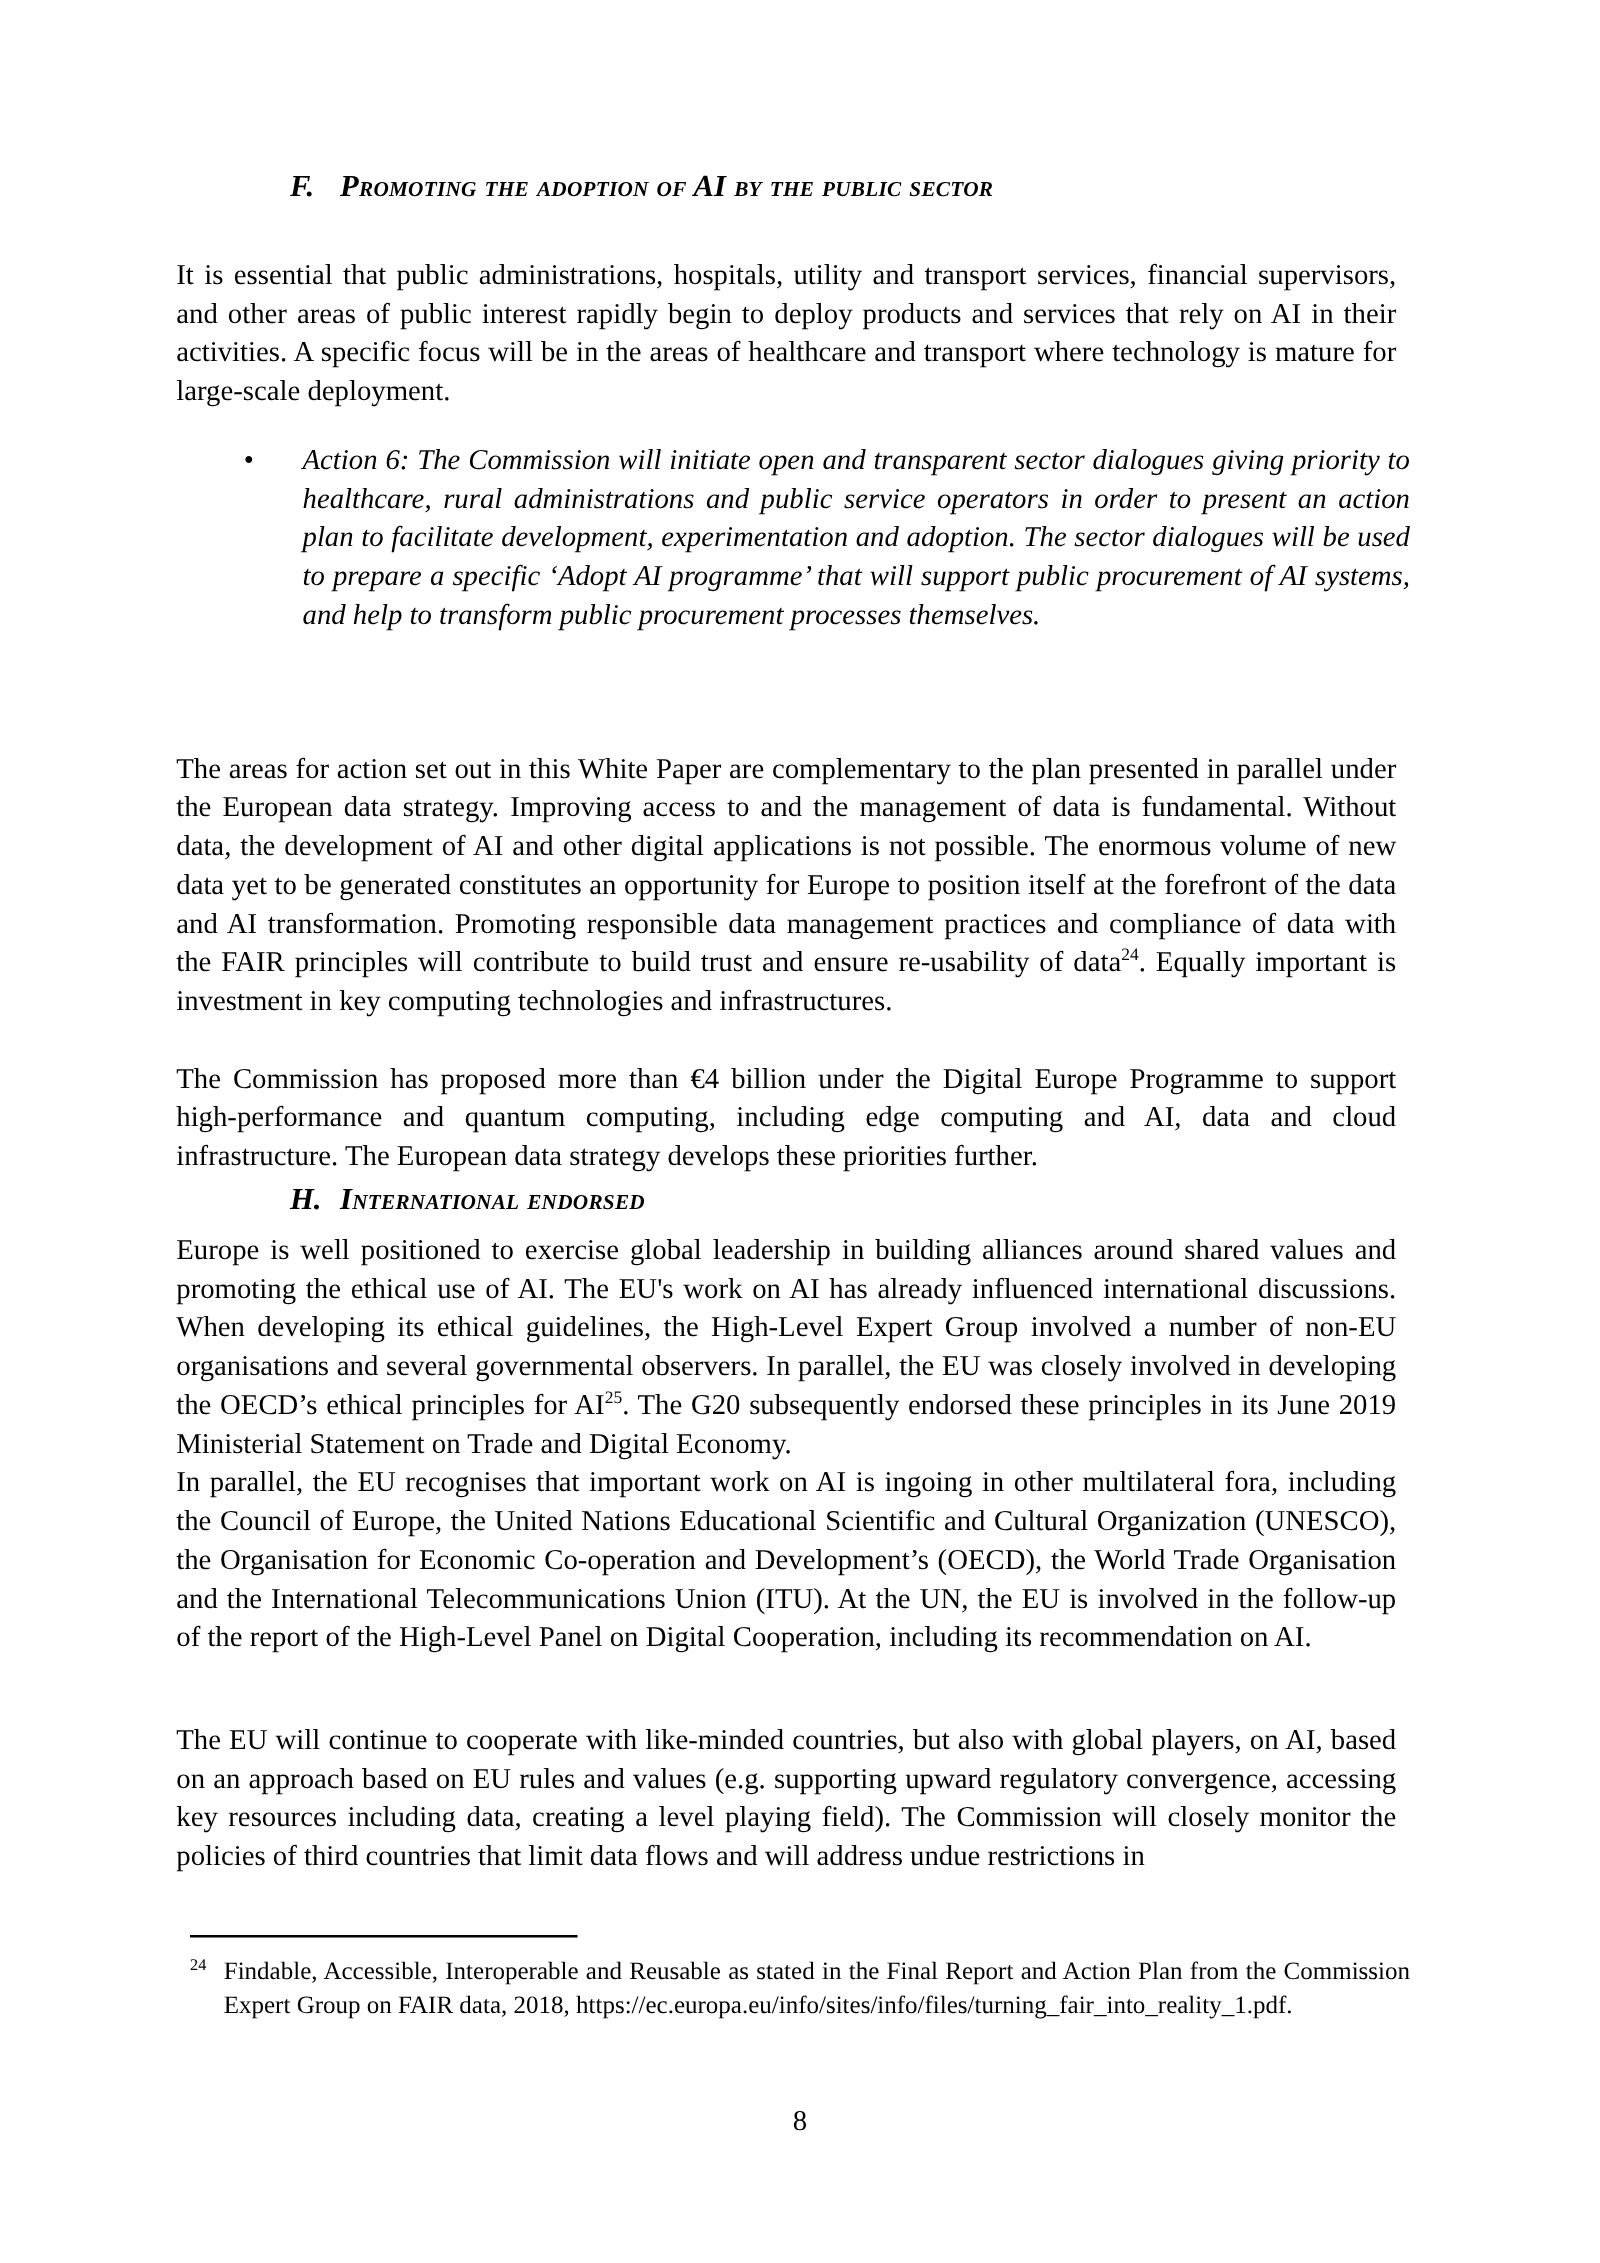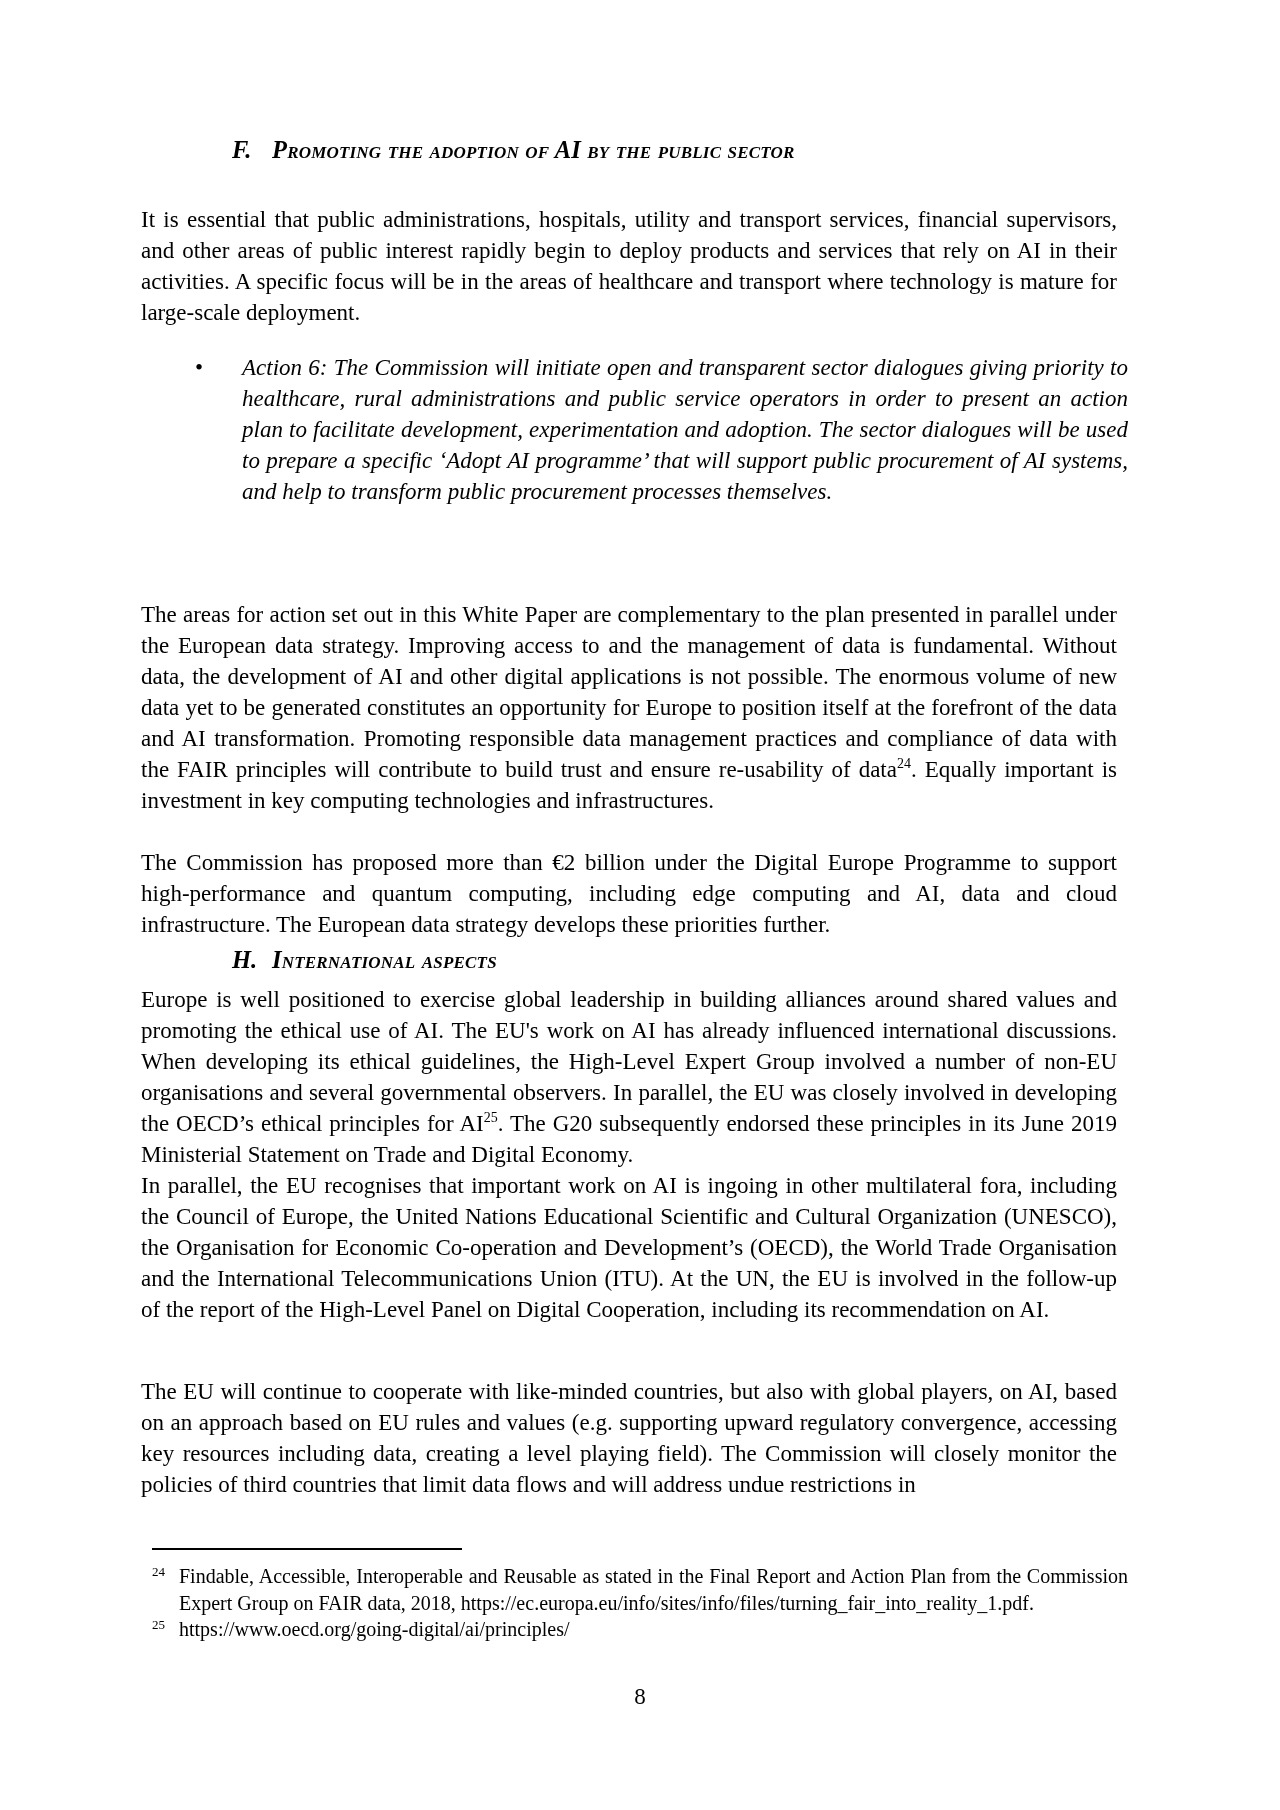--- a/index.html
+++ b/index.html
@@ -96,35 +96,32 @@
 
   <p class="body-text" style="top:204px">It is essential that public administrations, hospitals, utility and transport services, financial supervisors, and other areas of public interest rapidly begin to deploy products and services that rely on AI in their activities. A specific focus will be in the areas of healthcare and transport where technology is mature for large-scale deployment.</p>
 
   <div class="bullet-item" style="top:352px">
     <span class="bullet-glyph">•</span><span>Action 6: The Commission will initiate open and transparent sector dialogues giving priority to healthcare, rural administrations and public service operators in order to present an action plan to facilitate development, experimentation and adoption. The sector dialogues will be used to prepare a specific ‘Adopt AI programme’ that will support public procurement of AI systems, and help to transform public procurement processes themselves.</span>
   </div>
 
 
   <p class="body-text" style="top:599px"><span>The areas for action set out in this White Paper are complementary to the plan presented in parallel under the European data strategy. Improving access to and the management of data is fundamental. Without data, the development of AI and other digital applications is not possible. The enormous volume of new data yet to be generated constitutes an opportunity for Europe to position itself at the forefront of the data and AI transformation. Promoting responsible data management practices and compliance of data with the FAIR principles will contribute to build trust and ensure re-usability of data</span><sup class="ref">24</sup><span>. Equally important is investment in key computing technologies and infrastructures.</span></p>
 
-  <p class="body-text" style="top:847px">The Commission has proposed more than €2 billion under the Digital Europe Programme to support high-performance and quantum computing, including edge computing and AI, data and cloud infrastructure. The European data strategy develops these priorities further.</p>
+  <p class="body-text" style="top:847px">The Commission has proposed more than €4 billion under the Digital Europe Programme to support high-performance and quantum computing, including edge computing and AI, data and cloud infrastructure. The European data strategy develops these priorities further.</p>
 
-  <h2 class="heading" style="top:944px"><span class="letter">H.</span><span class="title">International aspects</span></h2>
+  <h2 class="heading" style="top:944px"><span class="letter">H.</span><span class="title">International endorsed</span></h2>
 
   <p class="body-text" style="top:984px"><span>Europe is well positioned to exercise global leadership in building alliances around shared values and promoting the ethical use of AI. The EU's work on AI has already influenced international discussions. When developing its ethical guidelines, the High-Level Expert Group involved a number of non-EU organisations and several governmental observers. In parallel, the EU was closely involved in developing the OECD’s ethical principles for AI</span><sup class="ref">25</sup><span>. The G20 subsequently endorsed these principles in its June 2019 Ministerial Statement on Trade and Digital Economy.</span></p>
 
   <p class="body-text" style="top:1170px">In parallel, the EU recognises that important work on AI is ingoing in other multilateral fora, including the Council of Europe, the United Nations Educational Scientific and Cultural Organization (UNESCO), the Organisation for Economic Co-operation and Development’s (OECD), the World Trade Organisation and the International Telecommunications Union (ITU). At the UN, the EU is involved in the follow-up of the report of the High-Level Panel on Digital Cooperation, including its recommendation on AI.</p>
 
   <p class="body-text" style="top:1376px">The EU will continue to cooperate with like-minded countries, but also with global players, on AI, based on an approach based on EU rules and values (e.g. supporting upward regulatory convergence, accessing key resources including data, creating a level playing field). The Commission will closely monitor the policies of third countries that limit data flows and will address undue restrictions in</p>
 
   <div class="fn-rule"></div>
 
   <div class="footnote" style="top:1559px">
     <span class="fn-marker">24</span><span>Findable, Accessible, Interoperable and Reusable as stated in the Final Report and Action Plan from the Commission Expert Group on FAIR data, 2018, https://ec.europa.eu/info/sites/info/files/turning_fair_into_reality_1.pdf.</span>
   </div>
 
-  <div class="footnote" style="top:1612px">
-    <span class="fn-marker">25</span><span>https://www.oecd.org/going-digital/ai/principles/</span>
-  </div>
 
   <div class="page-number">8</div>
 
 </div>
 
 </body></html>

